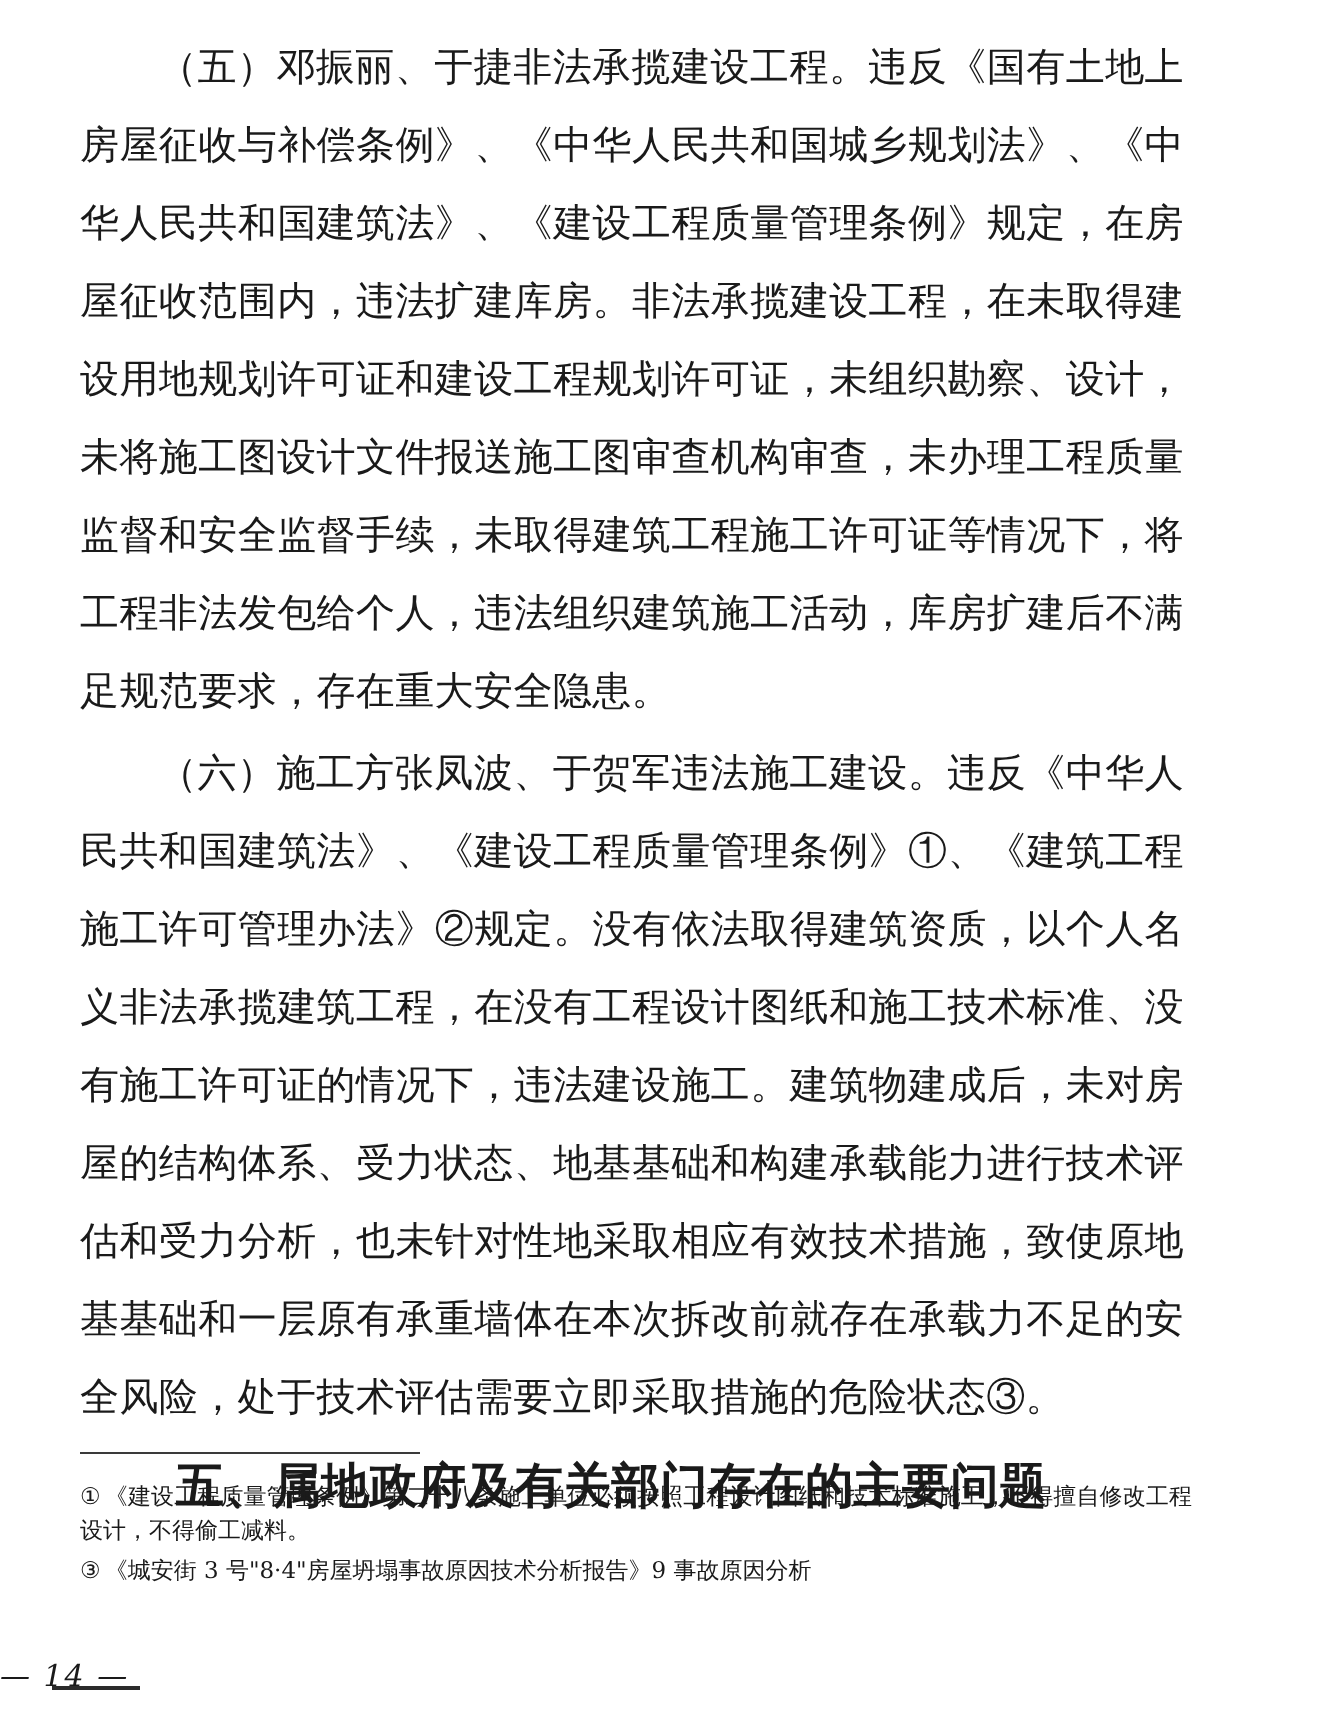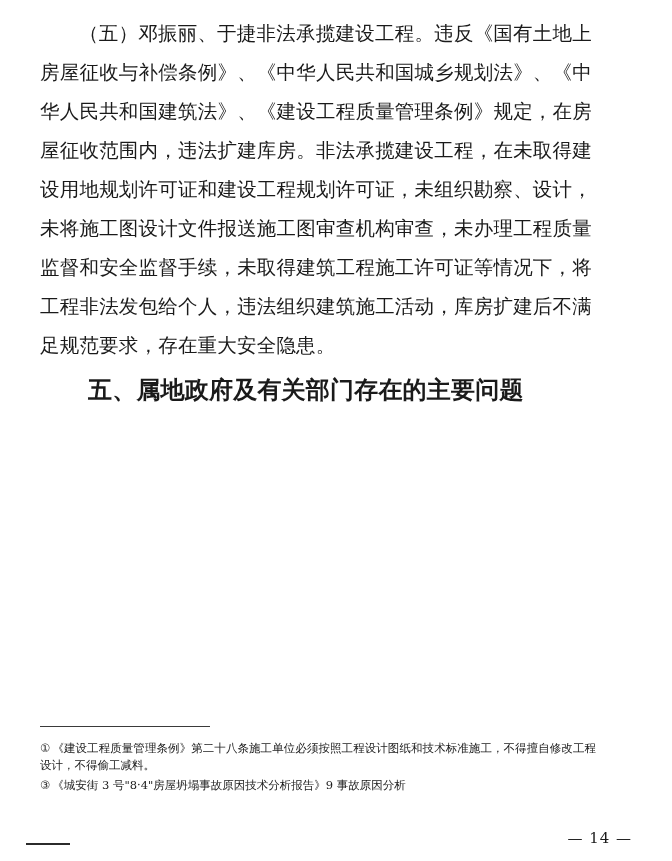--- a/index.html
+++ b/index.html
@@ -67,39 +67,41 @@
     text-indent: 0;
   }
   .fn-marker {
     margin-right: 2px;
   }
   .footer {
     position: absolute;
     left: 0;
     right: 0;
     bottom: 14px;
-    text-align: right;
+    text-align: left;
     font-size: 15px;
     letter-spacing: 1px;
+    font-style: italic;
   }
   .footer-rule {
     position: absolute;
     left: 26px;
     bottom: 16px;
     width: 44px;
     border-top: 2px solid #2b2b2b;
   }
 </style>
 </head>
 <body>
 
 <div class="page">
 
   <div class="body-text">
     <p class="para">（五）邓振丽、于捷非法承揽建设工程。违反《国有土地上房屋征收与补偿条例》、《中华人民共和国城乡规划法》、《中华人民共和国建筑法》、《建设工程质量管理条例》规定，在房屋征收范围内，违法扩建库房。非法承揽建设工程，在未取得建设用地规划许可证和建设工程规划许可证，未组织勘察、设计，未将施工图设计文件报送施工图审查机构审查，未办理工程质量监督和安全监督手续，未取得建筑工程施工许可证等情况下，将工程非法发包给个人，违法组织建筑施工活动，库房扩建后不满足规范要求，存在重大安全隐患。</p>
+    <p class="para tight">（六）施工方张凤波、于贺军违法施工建设。违反《中华人民共和国建筑法》、《建设工程质量管理条例》①、《建筑工程施工许可管理办法》②规定。没有依法取得建筑资质，以个人名义非法承揽建筑工程，在没有工程设计图纸和施工技术标准、没有施工许可证的情况下，违法建设施工。建筑物建成后，未对房屋的结构体系、受力状态、地基基础和构建承载能力进行技术评估和受力分析，也未针对性地采取相应有效技术措施，致使原地基基础和一层原有承重墙体在本次拆改前就存在承载力不足的安全风险，处于技术评估需要立即采取措施的危险状态③。</p>
     <p class="heading">五、属地政府及有关部门存在的主要问题</p>
   </div>
 
   <div class="footnote-sep"></div>
 
   <div class="footnotes">
     <div class="footnote">
       <span class="fn-marker">①</span><span>《建设工程质量管理条例》第二十八条施工单位必须按照工程设计图纸和技术标准施工，不得擅自修改工程设计，不得偷工减料。</span>
     </div>
     <div class="footnote">

